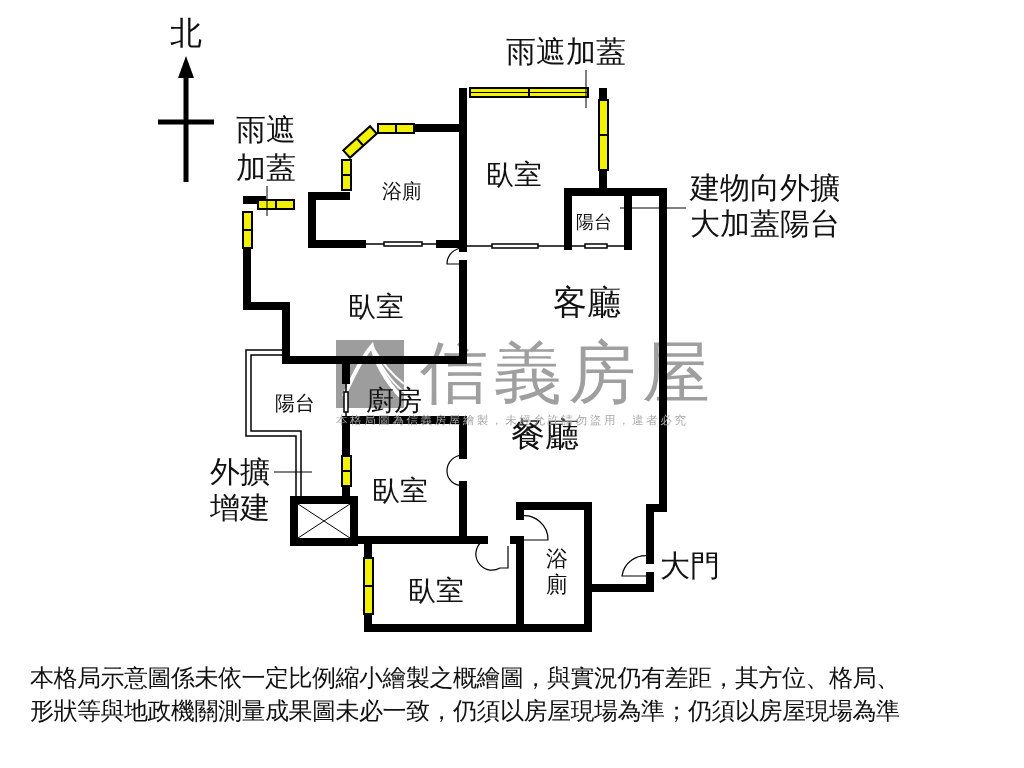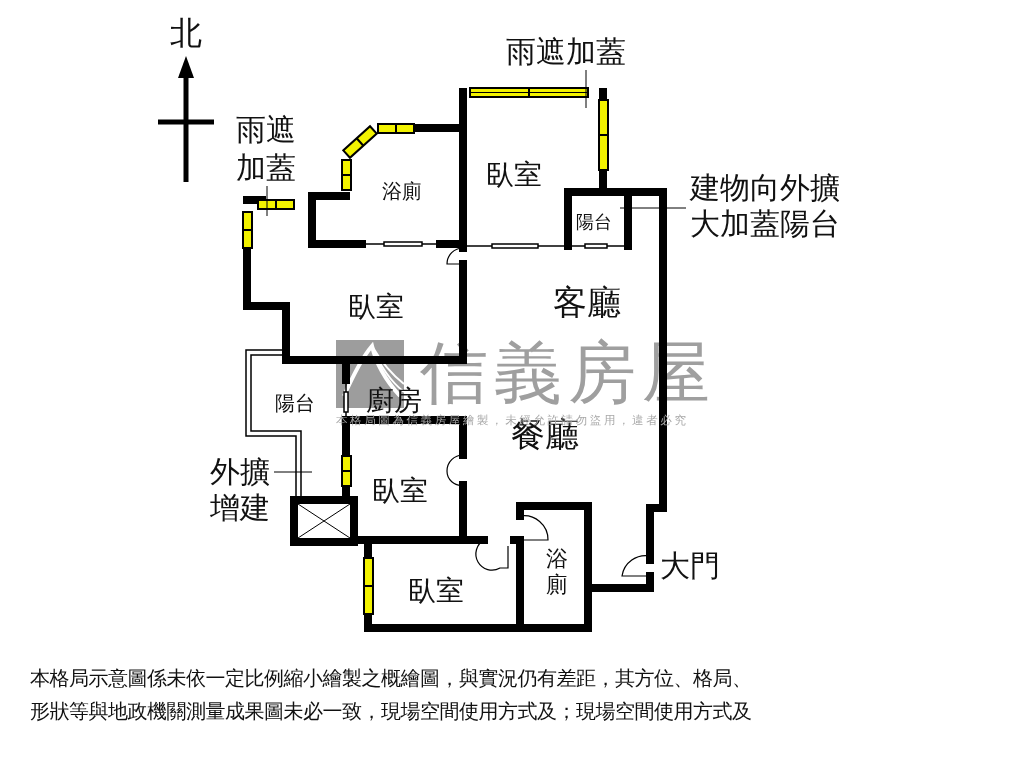--- a/index.html
+++ b/index.html
@@ -1,21 +1,21 @@
 <!DOCTYPE html>
 <html><head>
 <meta charset="utf-8">
 <style>
   html,body{margin:0;padding:0;background:#ffffff;}
   body{width:1024px;height:768px;position:relative;overflow:hidden;font-family:"DejaVu Serif","Liberation Serif",serif;}
   #plan{position:absolute;left:0;top:0;width:1024px;height:660px;}
   .lbl{font-family:"DejaVu Serif","Liberation Serif",serif;fill:#111;}
   .wm{font-family:"DejaVu Sans","Liberation Sans",sans-serif;fill:#9a9a9a;}
   .wm-small{font-family:"DejaVu Sans","Liberation Sans",sans-serif;fill:#a8a8a8;}
-  #disclaimer{position:absolute;left:30px;top:662px;width:980px;font-family:"DejaVu Serif","Liberation Serif",serif;font-size:20px;line-height:33px;color:#111;letter-spacing:-0.5px;}
+  #disclaimer{position:absolute;left:30px;top:662px;width:980px;font-family:"DejaVu Serif","Liberation Serif",serif;font-size:24px;line-height:33px;color:#111;letter-spacing:-0.5px;}
   #disclaimer div{white-space:nowrap;}
 </style>
 </head>
 <body>
 
 <svg id="plan" viewBox="0 0 1024 660" xmlns="http://www.w3.org/2000/svg">
 
   <g>
     <text class="lbl" x="170" y="44" font-size="32">北</text>
     <line x1="186" y1="75" x2="186" y2="182" stroke="#000" stroke-width="5"></line>
@@ -144,14 +144,14 @@
   <text class="lbl" x="690" y="198" font-size="30">建物向外擴</text>
   <text class="lbl" x="690" y="234" font-size="30">大加蓋陽台</text>
   <text class="lbl" x="210" y="482" font-size="30">外擴</text>
   <text class="lbl" x="210" y="518" font-size="30">增建</text>
 
   <text class="wm-small" x="336" y="424" font-size="11.5" letter-spacing="2.6">本格局圖為信義房屋繪製，未經允許請勿盜用，違者必究</text>
 </svg>
 
 <div id="disclaimer">
   <div>本格局示意圖係未依一定比例縮小繪製之概繪圖，與實況仍有差距，其方位、格局、</div>
-  <div>形狀等與地政機關測量成果圖未必一致，現場空間使用方式及；現場空間使用方式及</div>
+  <div>形狀等與地政機關測量成果圖未必一致，仍須以房屋現場為準；仍須以房屋現場為準</div>
 </div>
 
 </body></html>

